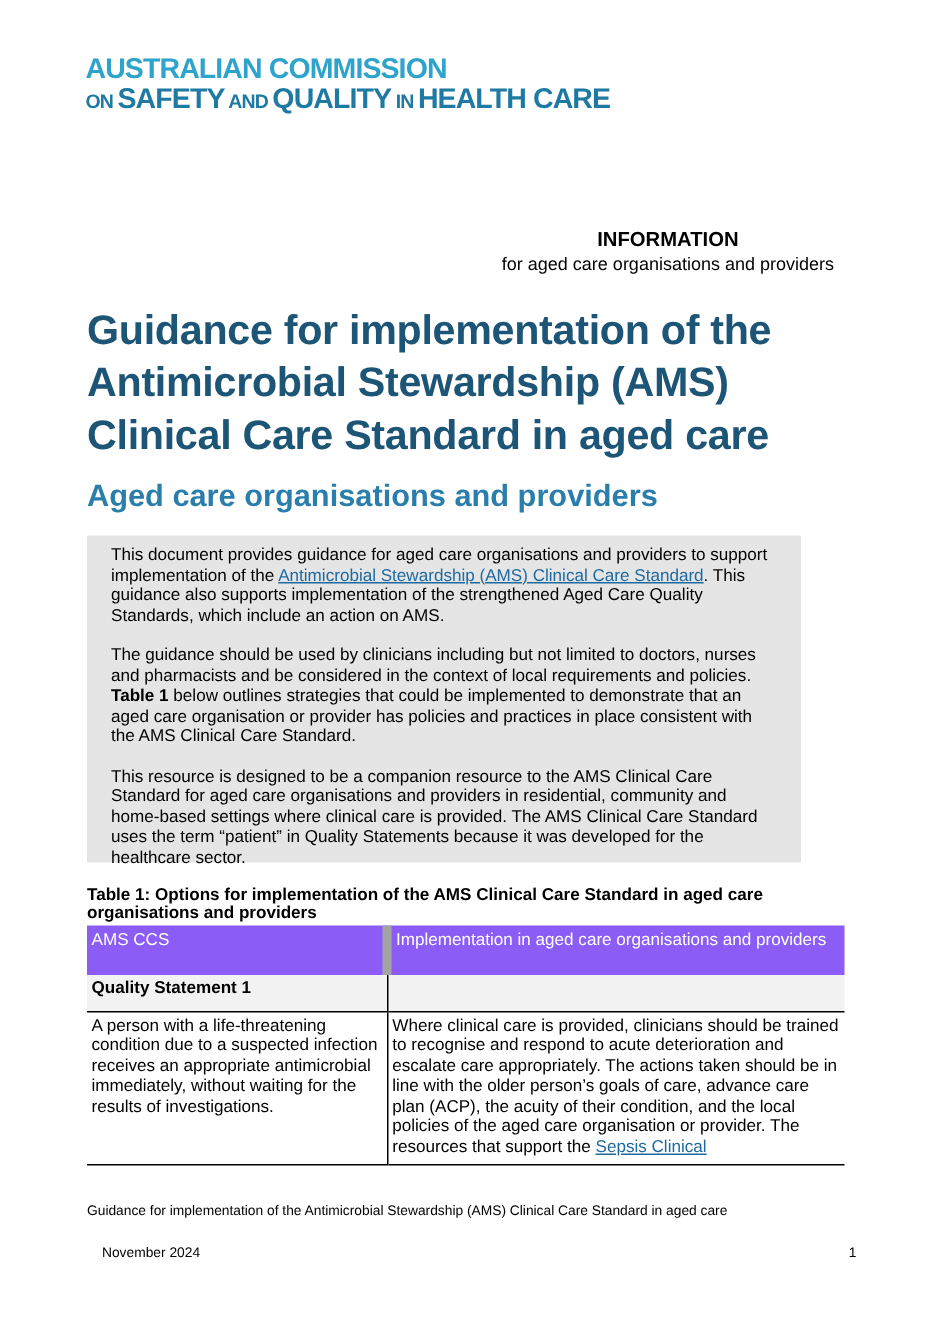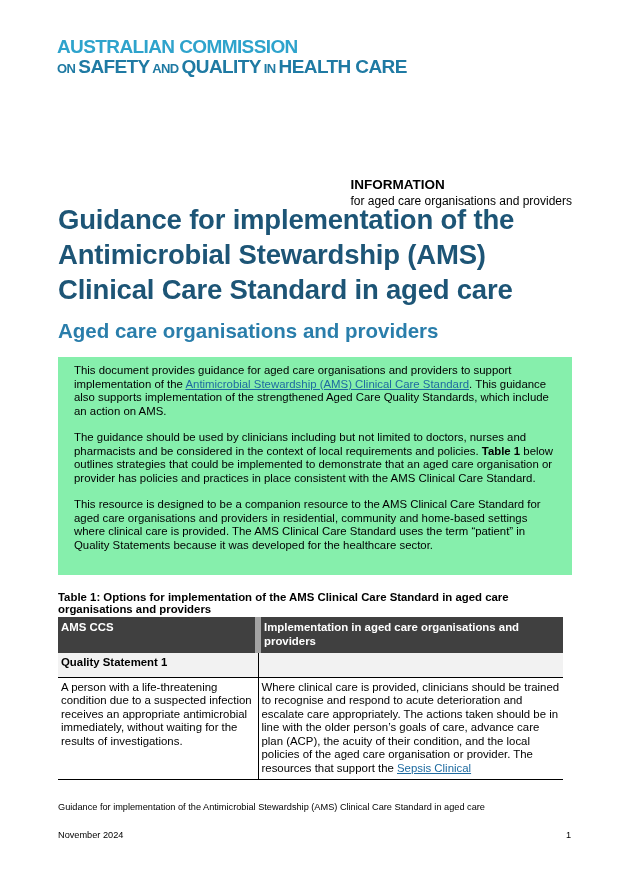--- a/index.html
+++ b/index.html
@@ -5,44 +5,44 @@
     * { box-sizing: border-box; margin: 0; padding: 0; }
     html, body { width: 627px; height: 887px; background: #ffffff; overflow: hidden; }
     body { position: relative; font-family: "Liberation Sans", sans-serif; color: #000; }
 
     .logo { position: absolute; left: 57px; top: 37px; line-height: 1; }
     .logo-line1 { font-family: "Liberation Sans", sans-serif; font-weight: bold; font-size: 19px; color: #2ea3cc; letter-spacing: -0.6px; }
     .logo-line2 { font-family: "Liberation Sans", sans-serif; font-weight: bold; color: #1f7aa3; letter-spacing: -0.6px; margin-top: 1px; white-space: nowrap; }
     .logo-line2 .sm { font-size: 13px; }
     .logo-line2 .lg { font-size: 19px; text-align: center; }
 
-    .info { position: absolute; right: 55px; top: 152px; text-align: left; margin-top: 25px; }
+    .info { position: absolute; right: 71px; top: 152px; text-align: center; }
     .info-title { font-weight: bold; font-size: 13.5px; line-height: 16px; }
     .info-sub { font-size: 12px; line-height: 17px; }
 
     .title { position: absolute; left: 58px; top: 202px; width: 520px; font-weight: bold; font-size: 27.5px; line-height: 35px; color: #1d5576; letter-spacing: -0.2px; }
     .subtitle { position: absolute; left: 58px; top: 318px; font-weight: bold; font-size: 20.5px; line-height: 26px; color: #2a7eab; }
 
-    .intro-box { position: absolute; left: 58px; top: 357px; width: 514px; height: 218px; background: #86efac; padding: 7px 16px 0 16px; font-size: 11.4px; line-height: 13.5px; }
+    .intro-box { position: absolute; left: 58px; top: 357px; width: 476px; height: 218px; background: #e5e5e5; padding: 7px 16px 0 16px; font-size: 11.4px; line-height: 13.5px; }
     .intro-box p { margin-bottom: 13px; }
     .intro-box a { color: #1d6aa0; text-decoration: underline; }
 
     .table-caption { position: absolute; left: 58px; top: 591px; width: 505px; font-weight: bold; font-size: 11.4px; line-height: 12px; }
 
     table { position: absolute; left: 58px; top: 617px; width: 505px; border-collapse: collapse; font-size: 11.4px; line-height: 13.5px; }
-    th { background: #404040; color: #ffffff; text-align: left; vertical-align: top; font-weight: bold; padding: 4px 3px 5px 3px; height: 33px; }
+    th { background: #8b5cf6; color: #ffffff; text-align: left; vertical-align: top; font-weight: normal; padding: 4px 3px 5px 3px; height: 33px; }
     th.c2 { border-left: 6px solid #a3a3a3; }
     td { vertical-align: top; padding: 3px 3px 4px 3px; }
     td.c2 { border-left: 1px solid #000; }
     tr.qs td { background: #f2f2f2; font-weight: bold; height: 24px; border-bottom: 1.5px solid #000; }
     tr.body-row td { border-bottom: 1.5px solid #000; }
     td a { color: #1d6aa0; }
 
     .footer-title { position: absolute; left: 58px; top: 802px; font-size: 9.2px; line-height: 11px; }
-    .footer-date { position: absolute; left: 58px; top: 830px; font-size: 9.2px; line-height: 11px; }
+    .footer-date { position: absolute; left: 68px; top: 830px; font-size: 9.2px; line-height: 11px; }
     .footer-page { position: absolute; right: 56px; top: 830px; font-size: 9.2px; line-height: 11px; }
   </style>
 </head>
 <body>
 
 <div class="logo">
   <div class="logo-line1">AUSTRALIAN COMMISSION</div>
   <div class="logo-line2"><span class="sm">ON </span><span class="lg">SAFETY</span><span class="sm"> AND </span><span class="lg">QUALITY</span><span class="sm"> IN </span><span class="lg">HEALTH CARE</span></div>
 </div>
 

